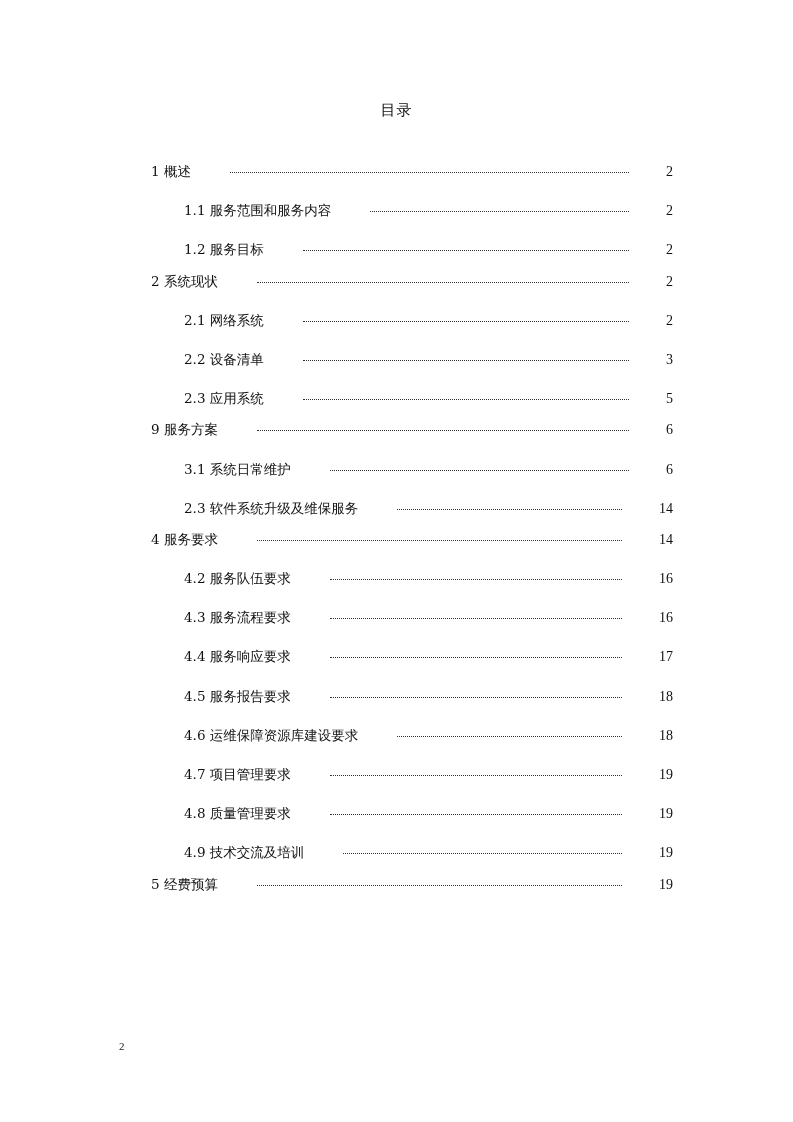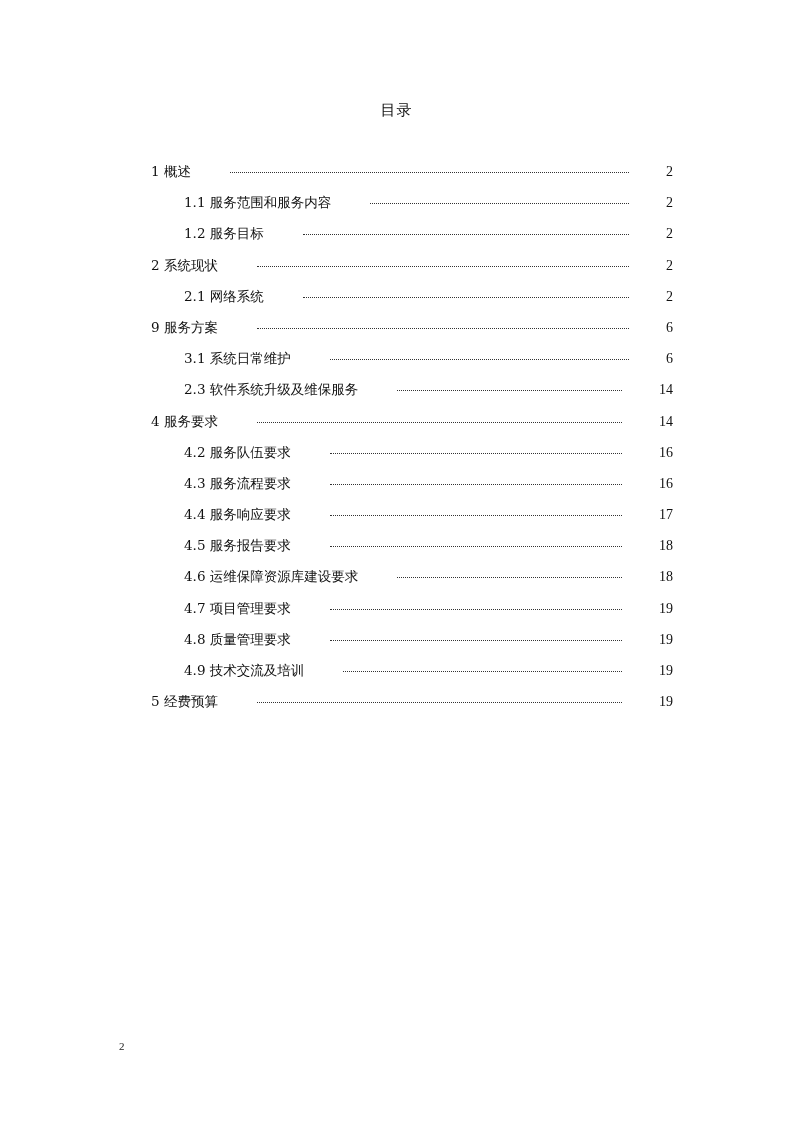--- a/index.html
+++ b/index.html
@@ -12,21 +12,21 @@
     position: absolute; top: 101px; left: 0; width: 793px;
     text-align: center; font-size: 15px; letter-spacing: 1px; font-family: Liberation Serif, serif;
   }
   .toc {
     position: absolute; top: 163px; left: 151px; width: 522px;
   }
   .toc-row {
     display: flex; align-items: baseline; height: 31.2px;
     font-size: 13.5px; white-space: nowrap; gap: 36px;
   }
-  .toc-row.level-2 { padding-left: 33px; }
+  .toc-row.level-2 { padding-left: 33px; margin-top: 8px; }
   .toc-label { flex: 0 0 auto; padding-right: 2px; }
   .toc-leader {
     flex: 1 1 auto; overflow: hidden; margin: 0 1px;
     border-bottom: 1.3px dotted #333;
     position: relative; top: -3px;
   }
   .toc-page {
     flex: 0 0 auto; font-family: "Liberation Serif", serif; font-size: 14px;
   }
   .footer-page {
@@ -57,20 +57,30 @@
     </div>
     <div class="toc-row level-1">
       <span class="toc-label">2 系统现状</span>
       <span class="toc-leader"></span>
       <span class="toc-page">2</span>
     </div>
     <div class="toc-row level-2">
       <span class="toc-label">2.1 网络系统</span>
       <span class="toc-leader"></span>
       <span class="toc-page">2</span>
+    </div>
+    <div class="toc-row level-2">
+      <span class="toc-label">2.2 设备清单</span>
+      <span class="toc-leader"></span>
+      <span class="toc-page">3</span>
+    </div>
+    <div class="toc-row level-2">
+      <span class="toc-label">2.3 应用系统</span>
+      <span class="toc-leader"></span>
+      <span class="toc-page">5</span>
     </div>
     <div class="toc-row level-1">
       <span class="toc-label">9 服务方案</span>
       <span class="toc-leader"></span>
       <span class="toc-page">6</span>
     </div>
     <div class="toc-row level-2">
       <span class="toc-label">3.1 系统日常维护</span>
       <span class="toc-leader"></span>
       <span class="toc-page">6</span>

